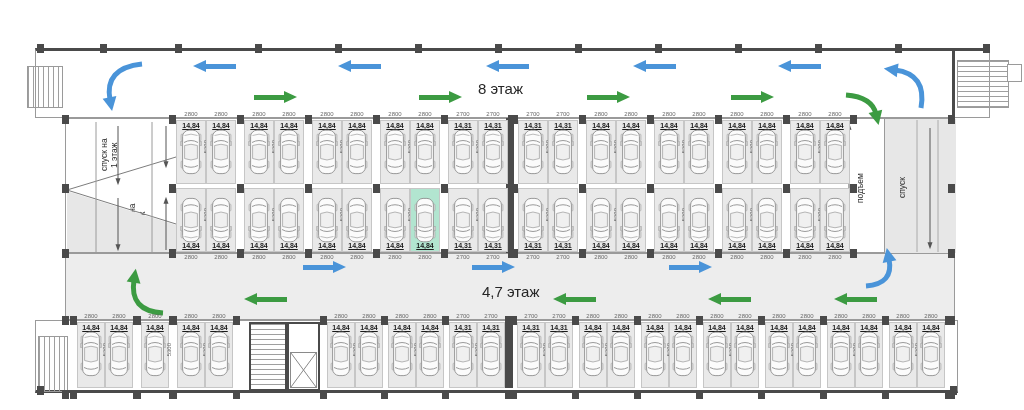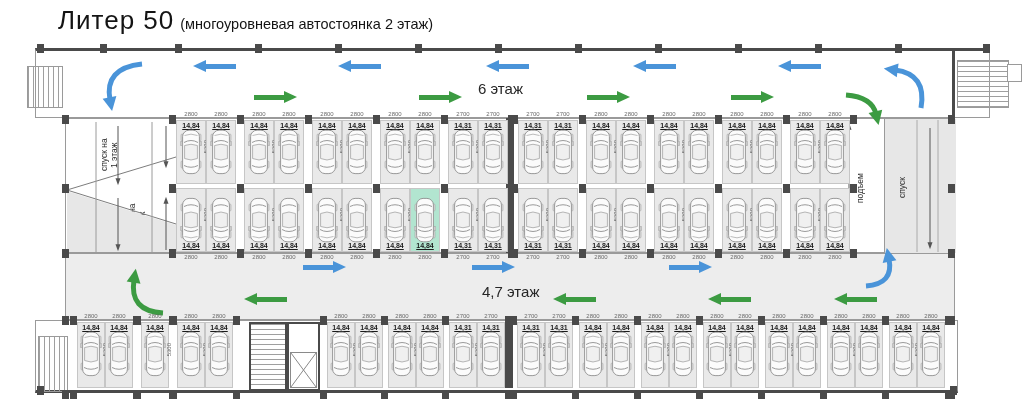--- a/index.html
+++ b/index.html
@@ -27,44 +27,41 @@
   .sarrow{position:absolute;width:44px;height:12px;}
   .sarrow .shaft{position:absolute;top:4px;height:4.5px;width:31px;}
   .sarrow .head{position:absolute;top:0;width:0;height:0;border-top:6px solid transparent;border-bottom:6px solid transparent;}
   svg#overlay{position:absolute;left:0;top:0;pointer-events:none;}
 </style>
 </head>
 <body>
 
 <div id="plan">
 
-  <div class="title">
-    <span class="main">Литер 50</span><span class="sub">(многоуровневая автостоянка 2 этаж)</span>
-  </div>
 
   <div class="box" style="left:35px;top:48px;width:955px;height:70px;border-top:3px solid #4a4a4a;"></div>
   <div class="box" style="left:65px;top:118px;width:890px;height:135px;"></div>
   <div class="box" style="left:65px;top:253px;width:890px;height:67px;background:#ededed;"></div>
   <div class="box" style="left:35px;top:320px;width:923px;height:73px;border-bottom:3px solid #4a4a4a;"></div>
 
   <div class="box hatch-v" style="left:27px;top:66px;width:36px;height:42px;"></div>
   <div class="box hatch-v" style="left:38px;top:336px;width:30px;height:56px;"></div>
   <div class="box hatch-h" style="left:957px;top:60px;width:52px;height:48px;"></div>
   <div class="box" style="left:1007px;top:64px;width:15px;height:18px;"></div>
   <div class="box hatch-h" style="left:249px;top:322px;width:38px;height:69px;border:2px solid #4a4a4a;"></div>
   <div class="box" style="left:287px;top:322px;width:33px;height:69px;border:2px solid #4a4a4a;"></div>
   <div class="box" style="left:290px;top:352px;width:27px;height:36px;border:1px solid #8a8a8a;"></div>
 
   <div class="wall" style="left:506px;top:118px;width:8px;height:135px;"></div>
   <div class="wall" style="left:505px;top:322px;width:8px;height:66px;"></div>
   <div class="wall" style="left:952px;top:50px;width:3px;height:66px;"></div>
 
   <div class="abs" style="left:884px;top:119px;width:71px;height:134px;background:#e7e7e7;border-left:1px solid #9a9a9a;"></div>
 
-  <div class="floor-label" style="left:478px;top:80px;">6 этаж</div>
+  <div class="floor-label" style="left:478px;top:80px;">8 этаж</div>
   <div class="floor-label" style="left:482px;top:283px;">4,7 этаж</div>
 
   <div class="vlabel" style="left:100px;top:126px;height:58px;">спуск на
 1 этаж</div>
   <div class="vlabel" style="left:80px;top:198px;height:52px;">спуск</div>
   <div class="vlabel" style="left:128px;top:196px;height:56px;">подъем на
 3 этаж</div>
   <div class="vlabel" style="left:856px;top:153px;height:70px;">подъем</div>
   <div class="vlabel" style="left:898px;top:160px;height:56px;">спуск</div>
 

